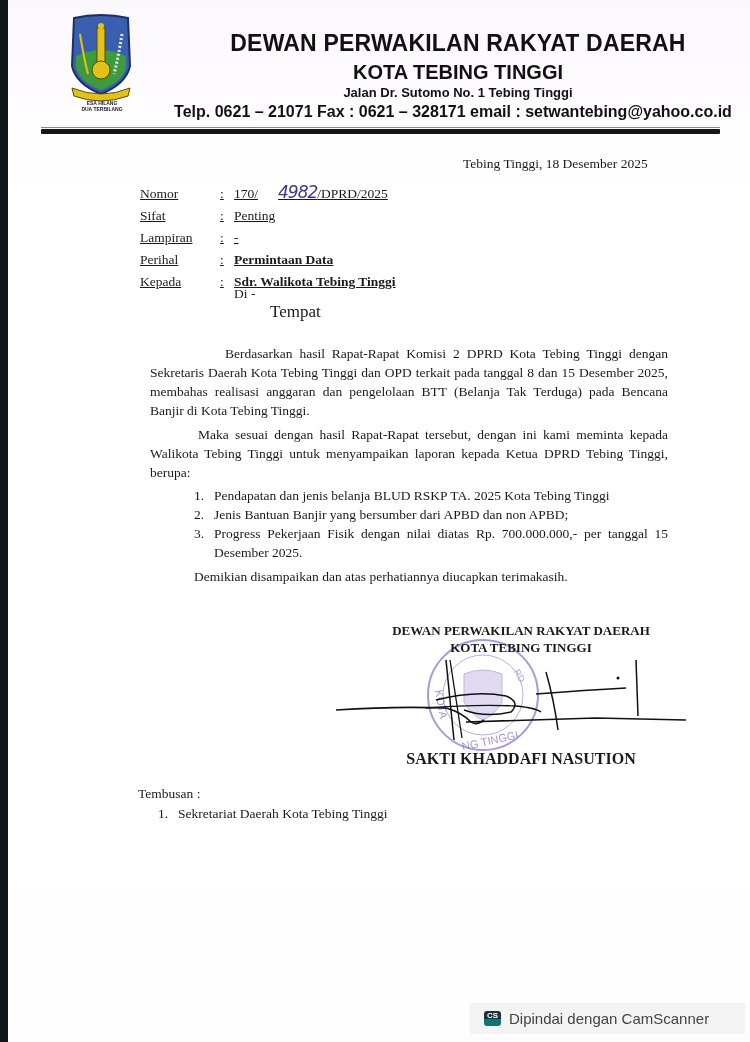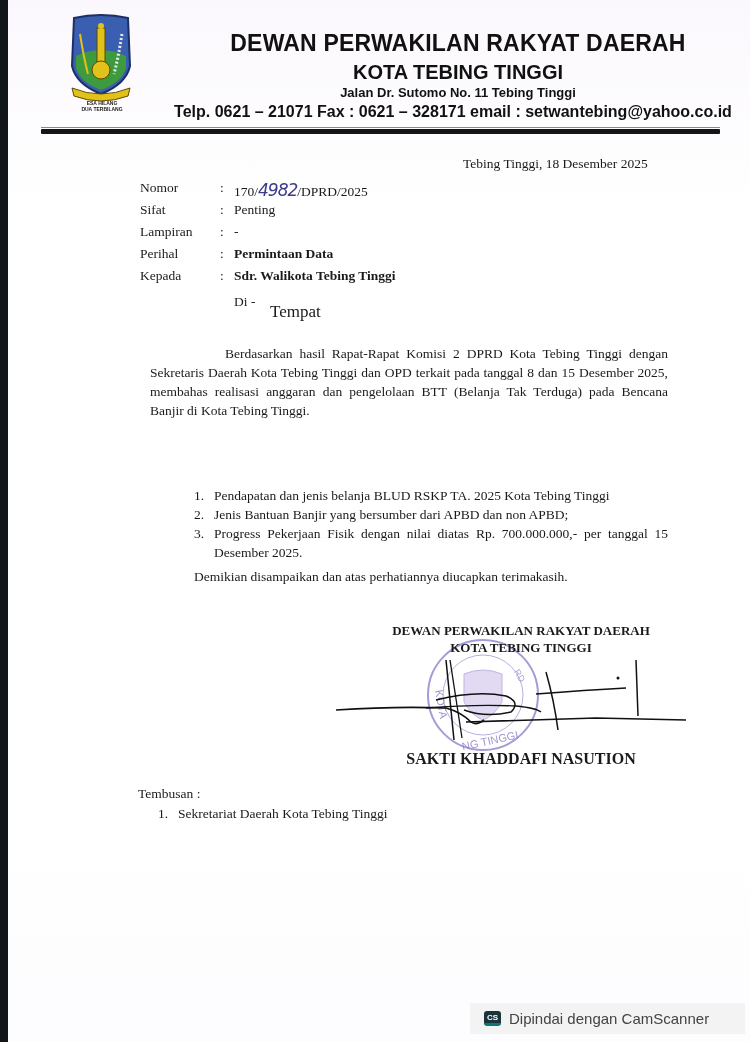--- a/index.html
+++ b/index.html
@@ -58,31 +58,31 @@
   }
   
   .date-line {
     position: absolute; left: 455px; top: 156px;
     font-size: 13.5px; color: #1a1a1a;
   }
   .meta {
     position: absolute; left: 132px; top: 180px;
     font-size: 13.5px;
   }
-  .meta-row { display: flex; height: 22px; align-items: flex-start; }
+  .meta-row { display: flex; height: 22px; align-items: flex-end; text-decoration: underline; }
   .meta-label { width: 80px; }
   .meta-colon { width: 14px; }
   .meta-val { }
   .meta-val.bold { font-weight: bold; }
   .hw-num {
     font-family: "DejaVu Sans", sans-serif; font-style: italic;
-    color: #3b3a8c; font-size: 17px; letter-spacing: -1px;
+    color: #3b3a8c; font-size: 17px; letter-spacing: -1px; margin-left: 20px;
   }
   .addr-extra {
-    position: absolute; left: 226px; top: 286px; font-size: 13.5px; margin-top: 8px;
+    position: absolute; left: 226px; top: 286px; font-size: 13.5px;
   }
   .addr-extra2 {
     position: absolute; left: 262px; top: 302px; font-size: 17px;
   }
   .para {
     position: absolute; left: 142px; width: 518px;
     font-size: 13.5px; line-height: 19px; text-align: justify;
     text-indent: 75px;
   }
   .para.p1 { top: 344px; }
@@ -125,21 +125,21 @@
   }
   .cc-item .list-num { width: 20px; }
   
   .cs-badge {
     position: absolute; left: 462px; top: 1003px; width: 275px; height: 31px;
     background: #f3f3f3; display: flex; align-items: center; padding-left: 14px;
     font-family: "Liberation Sans", sans-serif; font-size: 15px; color: #444;
   }
   .cs-icon {
     width: 17px; height: 15px; background: #19343a; border-radius: 3px;
-    border-bottom: 3px solid #0f766e;
+    border-bottom: 7px solid #0f766e;
     color: #fff; font-size: 8px; font-weight: bold; display: flex;
     align-items: center; justify-content: center; margin-right: 8px;
     font-family: "Liberation Sans", sans-serif;
   }
 </style>
 </head>
 <body>
 
 <div class="left-strip"></div>
 
@@ -155,21 +155,21 @@
     <path d="M54 20 Q50 45 46 60" stroke="#e8e8e8" stroke-width="3" fill="none" stroke-dasharray="2 2"></path>
     <path d="M4 74 Q33 86 62 74 L60 82 Q33 92 6 82 Z" fill="#e0c21a" stroke="#5b4a00" stroke-width="1"></path>
   </svg>
   <div class="logo-caption">
     <div>ESA HILANG</div>
     <div>DUA TERBILANG</div>
   </div>
 
   <div class="lh-title">DEWAN PERWAKILAN RAKYAT DAERAH</div>
   <div class="lh-subtitle">KOTA TEBING TINGGI</div>
-  <div class="lh-address">Jalan Dr. Sutomo No. 11 Tebing Tinggi</div>
+  <div class="lh-address">Jalan Dr. Sutomo No. 1 Tebing Tinggi</div>
   <div class="lh-contact">Telp. 0621 – 21071 Fax : 0621 – 328171 email : setwantebing@yahoo.co.id</div>
   <div class="rule-thin"></div>
   <div class="rule-thick"></div>
 
   <div class="date-line">Tebing Tinggi, 18 Desember 2025</div>
 
   <div class="meta">
     <div class="meta-row">
       <span class="meta-label">Nomor</span>
       <span class="meta-colon">:</span>
@@ -193,20 +193,21 @@
     <div class="meta-row">
       <span class="meta-label">Kepada</span>
       <span class="meta-colon">:</span>
       <span class="meta-val bold">Sdr. Walikota Tebing Tinggi</span>
     </div>
   </div>
   <div class="addr-extra">Di -</div>
   <div class="addr-extra2">Tempat</div>
 
   <p class="para p1">Berdasarkan hasil Rapat-Rapat Komisi 2 DPRD Kota Tebing Tinggi dengan Sekretaris Daerah Kota Tebing Tinggi dan OPD terkait pada tanggal 8 dan 15 Desember 2025, membahas realisasi anggaran dan pengelolaan BTT (Belanja Tak Terduga) pada Bencana Banjir di Kota Tebing Tinggi.</p>
+  <p class="para p2">Maka sesuai dengan hasil Rapat-Rapat tersebut, dengan ini kami meminta kepada Walikota Tebing Tinggi untuk menyampaikan laporan kepada Ketua DPRD Tebing Tinggi, berupa:</p>
 
   <div class="list">
     <div class="list-item">
       <span class="list-num">1.</span>
       <span class="list-text">Pendapatan dan jenis belanja BLUD RSKP TA. 2025 Kota Tebing Tinggi</span>
     </div>
     <div class="list-item">
       <span class="list-num">2.</span>
       <span class="list-text">Jenis Bantuan Banjir yang bersumber dari APBD dan non APBD;</span>
     </div>

